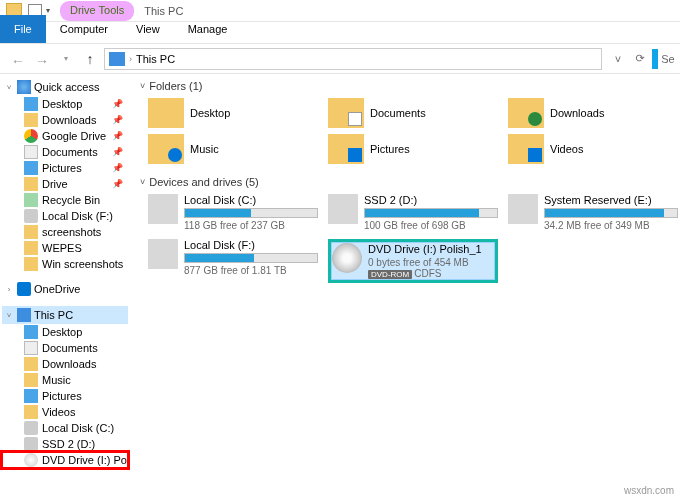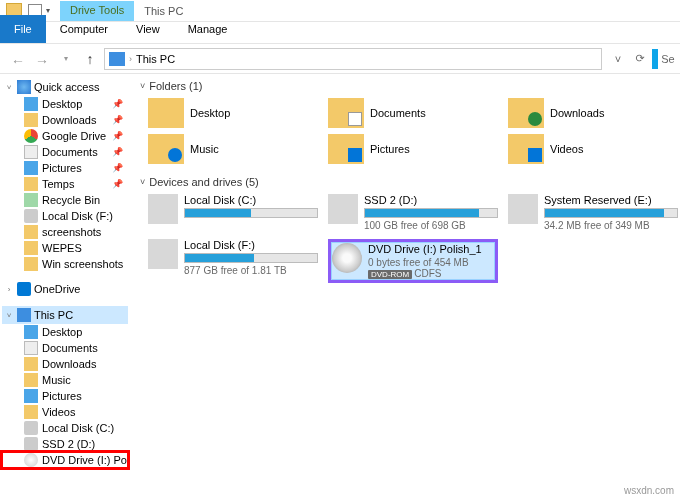--- a/index.html
+++ b/index.html
@@ -3,21 +3,21 @@
 <meta charset="utf-8">
 <style>
 * { box-sizing: border-box; margin: 0; padding: 0; font-family: "Segoe UI", sans-serif; }
 body { width: 680px; height: 500px; background: #fff; font-size: 11px; color: #000; overflow: hidden; position: relative; }
 
 
 .titlebar { height: 22px; display: flex; align-items: center; border-bottom: 1px solid #e5e5e5; }
 .tb-icon { width: 16px; height: 16px; margin: 0 6px; background: #f3c969; border: 1px solid #d4a838; }
 .tb-divider-group { display: flex; gap: 4px; align-items: center; margin-right: 10px; }
 .tb-btn { width: 14px; height: 14px; border: 1px solid #888; }
-.contextual-tab { background: #7dd3fc; color: #4a6e1f; padding: 2px 10px; font-size: 11px; height: 20px; line-height: 14px; margin-right: 10px; }
+.contextual-tab { background: #f0abfc; color: #4a6e1f; padding: 2px 10px; font-size: 11px; height: 20px; line-height: 14px; margin-right: 10px; border-radius: 9px; }
 .titlebar-text { font-size: 11px; color: #555; }
 
 
 .ribbon-tabs { display: flex; height: 22px; align-items: flex-end; border-bottom: 1px solid #e5e5e5; }
 .ribbon-tab { padding: 8px 14px; font-size: 11px; cursor: pointer; }
 .ribbon-tab.file { background: #1979ca; color: #fff; }
 
 
 .addressbar { display: flex; align-items: center; height: 30px; padding: 4px 8px; gap: 4px; border-bottom: 1px solid #e5e5e5; }
 .nav-arrow { width: 20px; height: 20px; display: flex; align-items: center; justify-content: center; color: #999; font-size: 14px; }
@@ -47,21 +47,21 @@
 .ic-doc { background: #eee; border: 1px solid #bbb; }
 .ic-pic { background: #4aa5e8; }
 .ic-recycle { background: #9fd8a8; }
 .ic-disk { background: #ccc; border-radius: 2px; }
 .ic-onedrive { background: #0078d4; border-radius: 2px; }
 .ic-thispc { background: #3d8ee0; }
 .ic-dvd { background: radial-gradient(#fff, #ccc); border-radius: 50%; }
 
 
 .red-box-nav { outline: 3px solid #ff0000; outline-offset: -1px; }
-.red-box-main { border: 4px solid #8b5cf6; }
+.red-box-main { border: 4px solid #14b8a6; }
 
 
 .content { flex: 1; padding: 6px 10px; overflow: hidden; }
 .section-header { display: flex; align-items: center; gap: 4px; color: #333; font-size: 11px; margin-bottom: 6px; }
 .section-header .chev { color: #555; font-size: 9px; }
 .folder-grid { display: grid; grid-template-columns: repeat(3, 170px); gap: 6px 10px; margin-left: 8px; margin-bottom: 12px; }
 .folder-item { display: flex; align-items: center; gap: 6px; }
 .folder-ic { width: 36px; height: 30px; background: #f3c969; position: relative; }
 .folder-ic .overlay { position: absolute; right: 2px; bottom: 2px; width: 14px; height: 14px; }
 .ov-down { background: #2b8a3e; border-radius: 50%; }
@@ -152,21 +152,21 @@
             <span>Documents</span>
             <span class="pin">📌</span>
           </div>
           <div class="nav-item">
             <span class="nav-ic ic-pic"></span>
             <span>Pictures</span>
             <span class="pin">📌</span>
           </div>
           <div class="nav-item">
             <span class="nav-ic ic-folder"></span>
-            <span>Temps</span>
+            <span>Drive</span>
             <span class="pin">📌</span>
           </div>
           <div class="nav-item">
             <span class="nav-ic ic-recycle"></span>
             <span>Recycle Bin</span>
           </div>
           <div class="nav-item">
             <span class="nav-ic ic-disk"></span>
             <span>Local Disk (F:)</span>
           </div>
@@ -287,20 +287,21 @@
       <span>Devices and drives (5)</span>
     </div>
     <div class="drive-grid" id="drive-grid">
         <div class="drive-item">
           <div class="drive-ic"></div>
           <div class="drive-info">
             <div class="drive-name">Local Disk (C:)</div>
             <div class="drive-bar">
               <div class="drive-bar-fill" style="width:50%"></div>
             </div>
+            <div class="drive-free">118 GB free of 237 GB</div>
           </div>
         </div>
         <div class="drive-item">
           <div class="drive-ic"></div>
           <div class="drive-info">
             <div class="drive-name">SSD 2 (D:)</div>
             <div class="drive-bar">
               <div class="drive-bar-fill" style="width:86%"></div>
             </div>
             <div class="drive-free">100 GB free of 698 GB</div>

